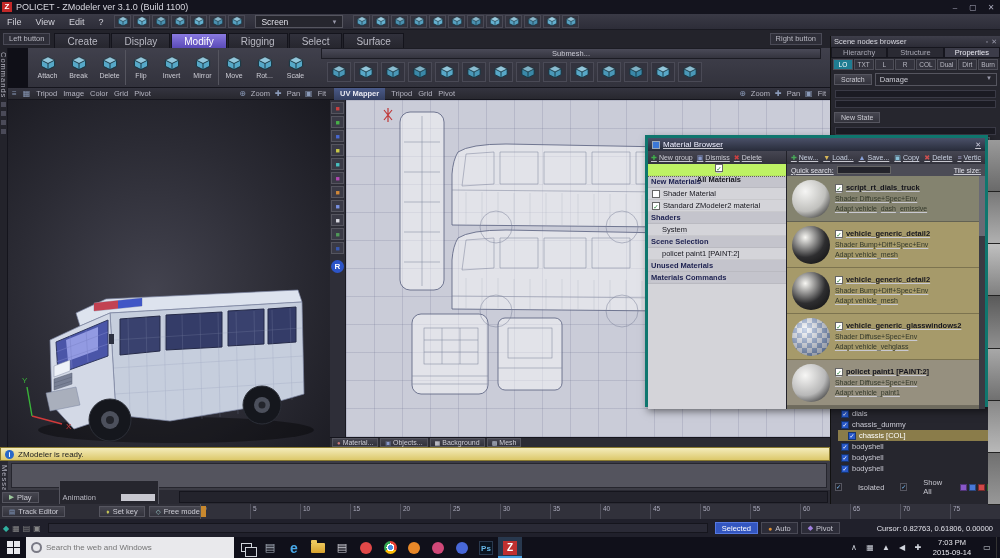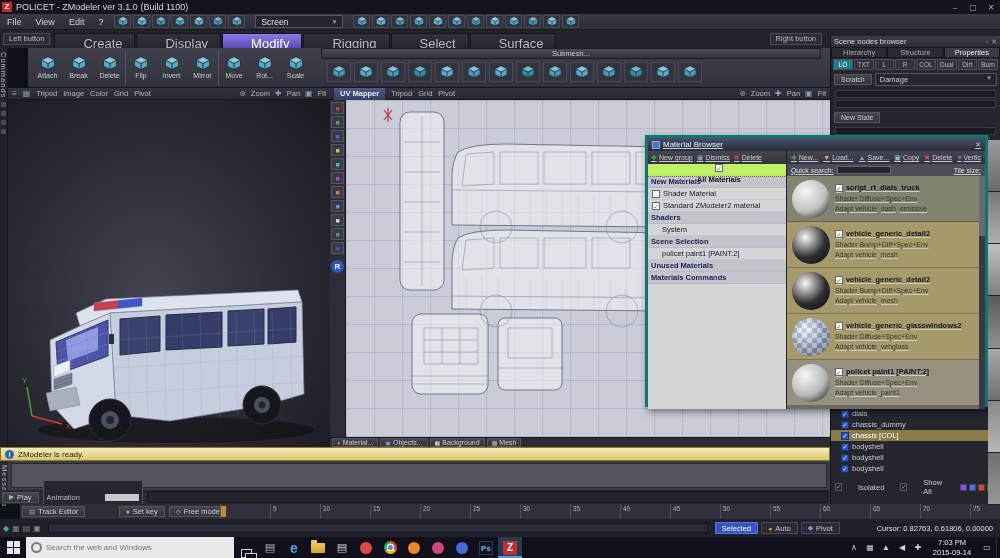--- a/index.html
+++ b/index.html
@@ -20,21 +20,21 @@
   .cube-btn { width:17px; height:13px; background:#33333e; border:1px solid #4a4a56; display:flex; align-items:center; justify-content:center; }
   .cube-btn svg { width:12px; height:11px; }
   .screen-dd { display:flex; align-items:center; gap:14px; background:#26262e; border:1px solid #55555f; height:13px; padding:0 5px; font-size:8.5px; color:#e0e0e8; margin:0 6px; min-width:88px; justify-content:space-between; }
   .dd-arrow { font-size:6px; color:#99a; }
 
   
   #ribbon-tabs { left:0; top:30px; width:1000px; height:18px; background:#23232b; display:flex; align-items:flex-end; }
   .corner-btn { background:#2e2e38; border:1px solid #4a4a56; color:#b8b8c2; font-size:7.5px; height:12px; line-height:10px; padding:0 5px; margin:0 4px 3px 3px; }
   .corner-btn.right { position:absolute; right:174px; top:3px; }
   #rtabs { display:flex; height:15px; }
-  .rtab { padding:2px 12px 0 28px; font-size:13px; color:#b8b8c2; background:linear-gradient(#31313c,#26262e); border:1px solid #14141c; border-bottom:none; margin-right:1px;text-align:center; }
+  .rtab { padding:2px 12px 0 12px; font-size:10px; color:#b8b8c2; background:linear-gradient(#31313c,#26262e); border:1px solid #14141c; border-bottom:none; margin-right:1px;text-align:center; }
   .rtab.active { background:linear-gradient(#8a7ae0,#5a4ab8); color:#fff; }
 
   
   #ribbon-bar { left:8px; top:48px; width:822px; height:40px; background:linear-gradient(#40404c,#32323c); border-bottom:1px solid #15151d; display:flex;margin-left:20px; }
   #ribbon-tools { display:flex; padding:2px 4px; }
   .rtool { width:31px; display:flex; flex-direction:column; align-items:center; justify-content:center; gap:1px; }
   #ribbon-tools div:nth-of-type(4), #ribbon-tools div:nth-of-type(7) { border-left:1px solid #55555f; }
   .rtool svg { width:18px; height:15px; }
   .rtool-label { font-size:7px; color:#ccccd4; }
   #submesh { margin-left:6px; flex:1; max-width:500px; display:flex; flex-direction:column; }
@@ -76,21 +76,21 @@
   #rp-toggles { display:flex; gap:1px; padding:1px 2px; }
   .tgl { flex:1; text-align:center; background:#33333d; border:1px solid #4e4e58; color:#b8b8c2; font-size:6.5px; line-height:9px; height:11px; }
   .tgl.on { background:#1f7d92; color:#fff; }
   .rp-row { display:flex; gap:3px; padding:2px 3px; align-items:center; }
   .rp-btn { background:linear-gradient(#45454f,#33333c); border:1px solid #55555f; color:#ccccd4; font-size:7px; padding:1px 6px; }
   .rp-dd { flex:1; background:#26262e; border:1px solid #55555f; display:flex; justify-content:space-between; padding:1px 4px; color:#ccccd4; }
   .rp-darkrow { height:8px; margin:2px 4px; background:#1b1b23; border:1px solid #3a3a46; }
   .rp-selected { margin:2px 10px; text-align:center; background:#3c3c49; border:1px solid #5a5a66; color:#f0f0f6; padding:1px 0; }
   #rp-tree { position:absolute; left:0; top:372px; width:162px; }
   .node-row { display:flex; align-items:center; gap:3px; height:11px; padding-left:10px; color:#c8c8d2; }
-  .node-row.sel { background:#8a7c4a; color:#fff; }
+  .node-row.sel { background:#8a7c4a; color:#fff;margin-left:7px; }
   .cb-blue { width:8px; height:8px; background:#2858c8; border:1px solid #16356e; color:#fff; font-size:6px; line-height:7px; text-align:center; }
   #rp-footer { position:absolute; left:0; top:442px; width:162px; display:flex; align-items:center; gap:16px; padding-left:4px; }
   .cb-dark { width:8px; height:8px; background:#22222a; border:1px solid #55555f; color:#7ec4ff; font-size:6px; line-height:7px; text-align:center; }
   .flag { width:7px; height:7px; border:1px solid rgba(0,0,0,.4); }
   #rp-scroll { position:absolute; right:2px; top:372px; width:5px; height:84px; background:#18181f; }
   #rp-scroll i { display:block; width:5px; height:26px; background:#4c4c58; }
 
   
   #matbrowser { left:645px; top:135px; width:343px; height:272px; background:#3a3a44; border:3px solid #0f766e; box-shadow:3px 4px 8px rgba(0,0,0,.55); z-index:50;text-decoration:underline; }
   .mbw-title { height:13px; background:linear-gradient(#4a5068,#282c3a); display:flex; align-items:center; gap:3px; padding:0 4px; font-size:8px; color:#eef; }
@@ -129,43 +129,43 @@
   
   #yellowbar { left:0; top:447px; width:830px; height:14px; background:linear-gradient(#f4ecbc,#dcc86a); border:1px solid #8a7a30; display:flex; align-items:center; gap:4px; padding:0 4px; font-size:8px; color:#222; }
   .info-ico { width:9px; height:9px; border-radius:50%; background:#2868c8; color:#fff; font-size:7px; font-weight:bold; text-align:center; line-height:9px; font-style:normal; }
 
   
   #messages { left:0; top:461px; width:830px; height:29px; background:#3c3c45; display:flex; }
   #messages .vcol { width:8px; background:#2a2a33; display:flex; justify-content:center; }
   .msg-box { flex:1; margin:2px 3px; background:#54545e; border:1px solid #26262e; }
 
   
-  #timeline-a { left:0; top:490px; width:830px; height:14px; background:#2a2a33; display:flex; align-items:center; gap:4px; padding:0 2px; }
+  #timeline-a { left:0; top:490px; width:830px; height:14px; background:#2a2a33; display:flex; align-items:center; gap:20px; padding:0 2px; }
   .tl-btn { background:linear-gradient(#45454f,#33333c); border:1px solid #55555f; color:#ccccd4; font-size:7.5px; height:11px; display:flex; align-items:center; gap:3px; padding:0 6px; }
   .tl-btn i { font-style:normal; font-size:6.5px; color:#9cc89c; }
   .anim-dd { width:100px; height:11px; background:#26262e; border:1px solid #55555f; display:flex; align-items:center; font-size:7.5px; color:#b8b8c2; padding:16px 3px; gap:3px; }
   .anim-dd .valbox { margin-left:auto; width:34px; height:7px; background:#c8c8d0; }
   .track-strip { flex:1; height:12px; background:#23232c; border:1px solid #15151d; }
-  #timeline-b { left:0; top:504px; width:828px; height:15px; background:#2e2e37; display:flex; align-items:center; gap:4px; padding:0 2px;margin-left:20px; }
+  #timeline-b { left:0; top:504px; width:828px; height:15px; background:#2e2e37; display:flex; align-items:center; gap:4px; padding:0 2px; }
   #ruler { position:absolute; left:200px; top:0; width:800px; height:15px; background:#31313b; border-left:1px solid #555; display:flex; overflow:hidden; }
   .tick { width:50px; flex:none; border-right:1px solid #50505c; font-size:6.5px; color:#aab; padding:1px 0 0 2px; }
   #frame-marker { position:absolute; left:201px; top:2px; width:5px; height:11px; background:#c8882e; }
 
   
   #bottombar { left:0; top:519px; width:1000px; height:18px; background:#20202b; display:flex; align-items:center; gap:3px; padding:0 3px; font-size:7.5px; }
   .bb-ico { font-size:8px; color:#888; }
   .bb-strip { width:660px; height:10px; background:#2a2a36; border:1px solid #15151d; margin:0 4px; }
   .bb-btn { height:12px; display:flex; align-items:center; padding:0 6px; border:1px solid #4a4a56; background:#2c2c38; color:#c8c8d2; gap:3px; }
   .bb-btn.selected { background:#3356c0; color:#fff; border-color:#5578e0; }
   .bb-btn .o { color:#e09030; font-style:normal; font-size:7px; }
   .bb-btn .p { color:#a080e0; font-style:normal; font-size:7px; }
   .cursor-text { margin-left:auto; color:#e0e0e8; font-size:7.5px; padding-right:4px; }
 
   
-  #taskbar { left:0; top:537px; width:1000px; height:21px; background:#10101a; display:flex; align-items:flex-end; z-index:100; }
+  #taskbar { left:0; top:537px; width:1000px; height:21px; background:#10101a; display:flex; align-items:center; z-index:100; }
   #start { width:26px; height:21px; display:flex; align-items:center; justify-content:center; }
   .win-logo { display:grid; grid-template-columns:6px 6px; grid-template-rows:6px 6px; gap:1px; }
   .win-logo b { background:#e8e8ee; }
   #tb-search { width:208px; height:21px; background:#e9e9ec; display:flex; align-items:center; gap:4px; padding:0 5px; }
   #tb-search .circ { width:11px; height:11px; border:2px solid #7a7a85; border-radius:50%; }
   #tb-search input { border:none; background:transparent; font-size:8px; color:#444; width:170px; outline:none; font-family:inherit; }
   #taskview { width:24px; display:flex; justify-content:center; }
   .tv-ico { width:11px; height:9px; border:1px solid #cfd3da; position:relative; }
   .tv-ico::before { content:""; position:absolute; left:3px; top:3px; width:10px; height:8px; border:1px solid #cfd3da; background:#10101a; }
   #tb-apps { display:flex; height:21px; }

